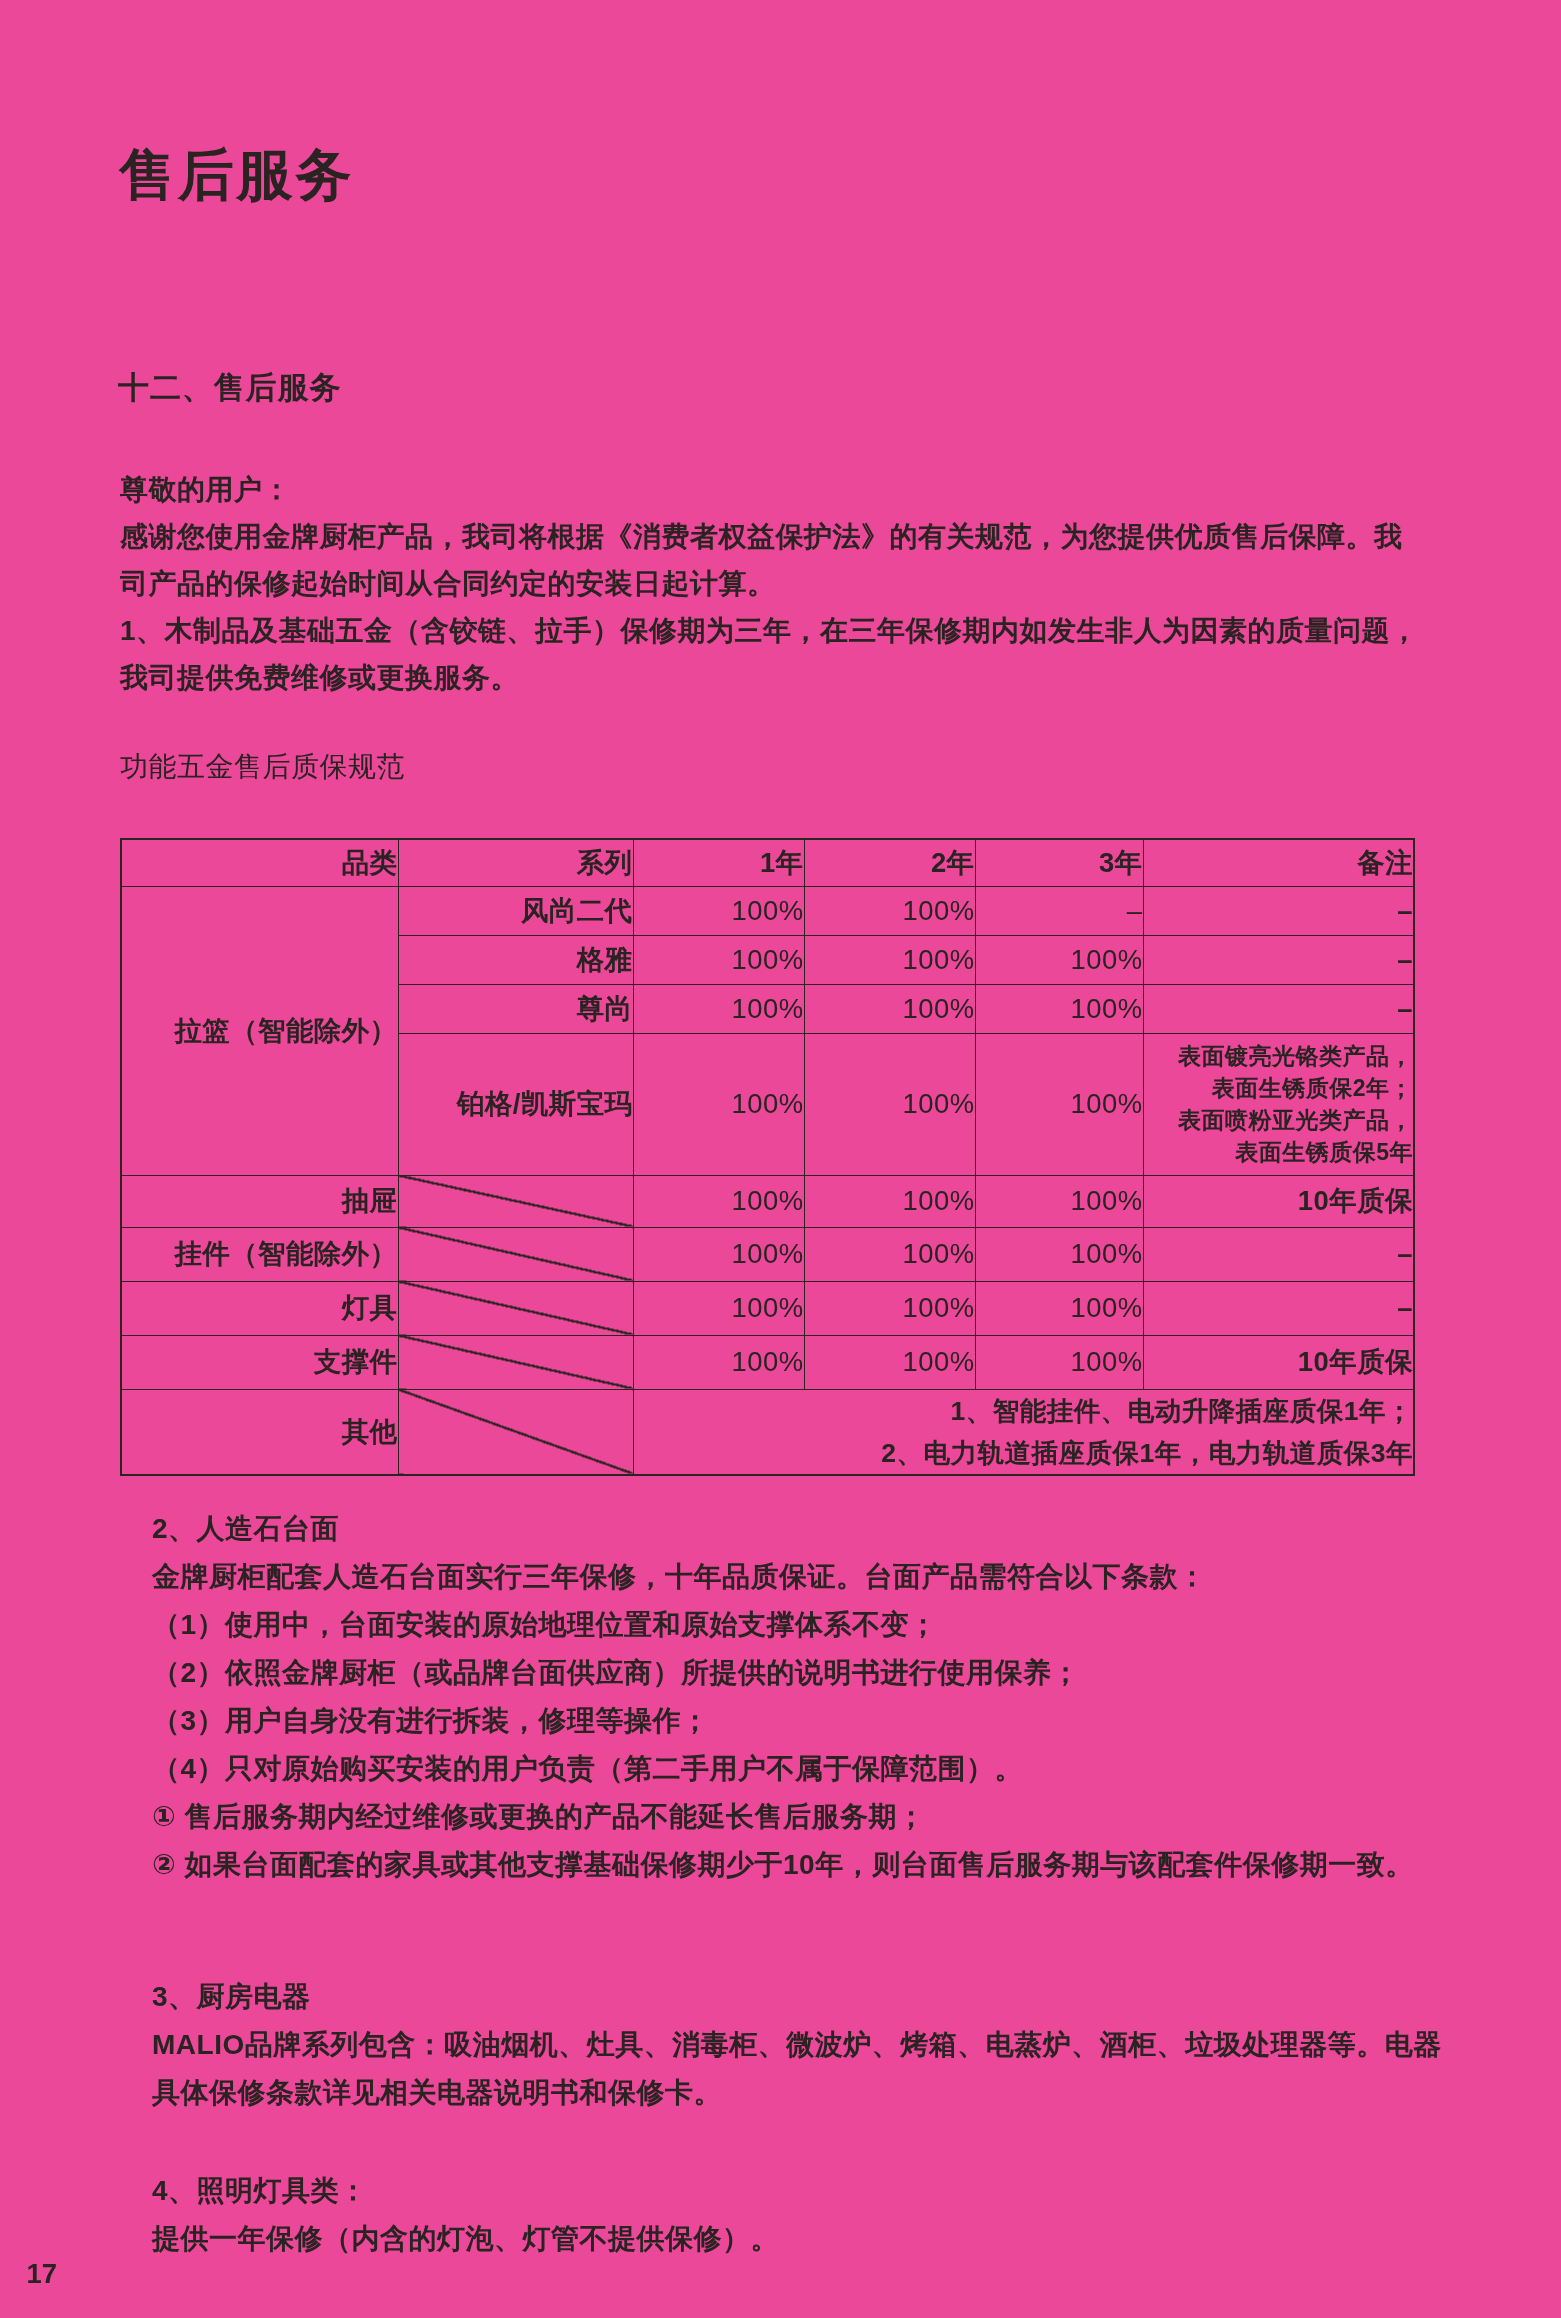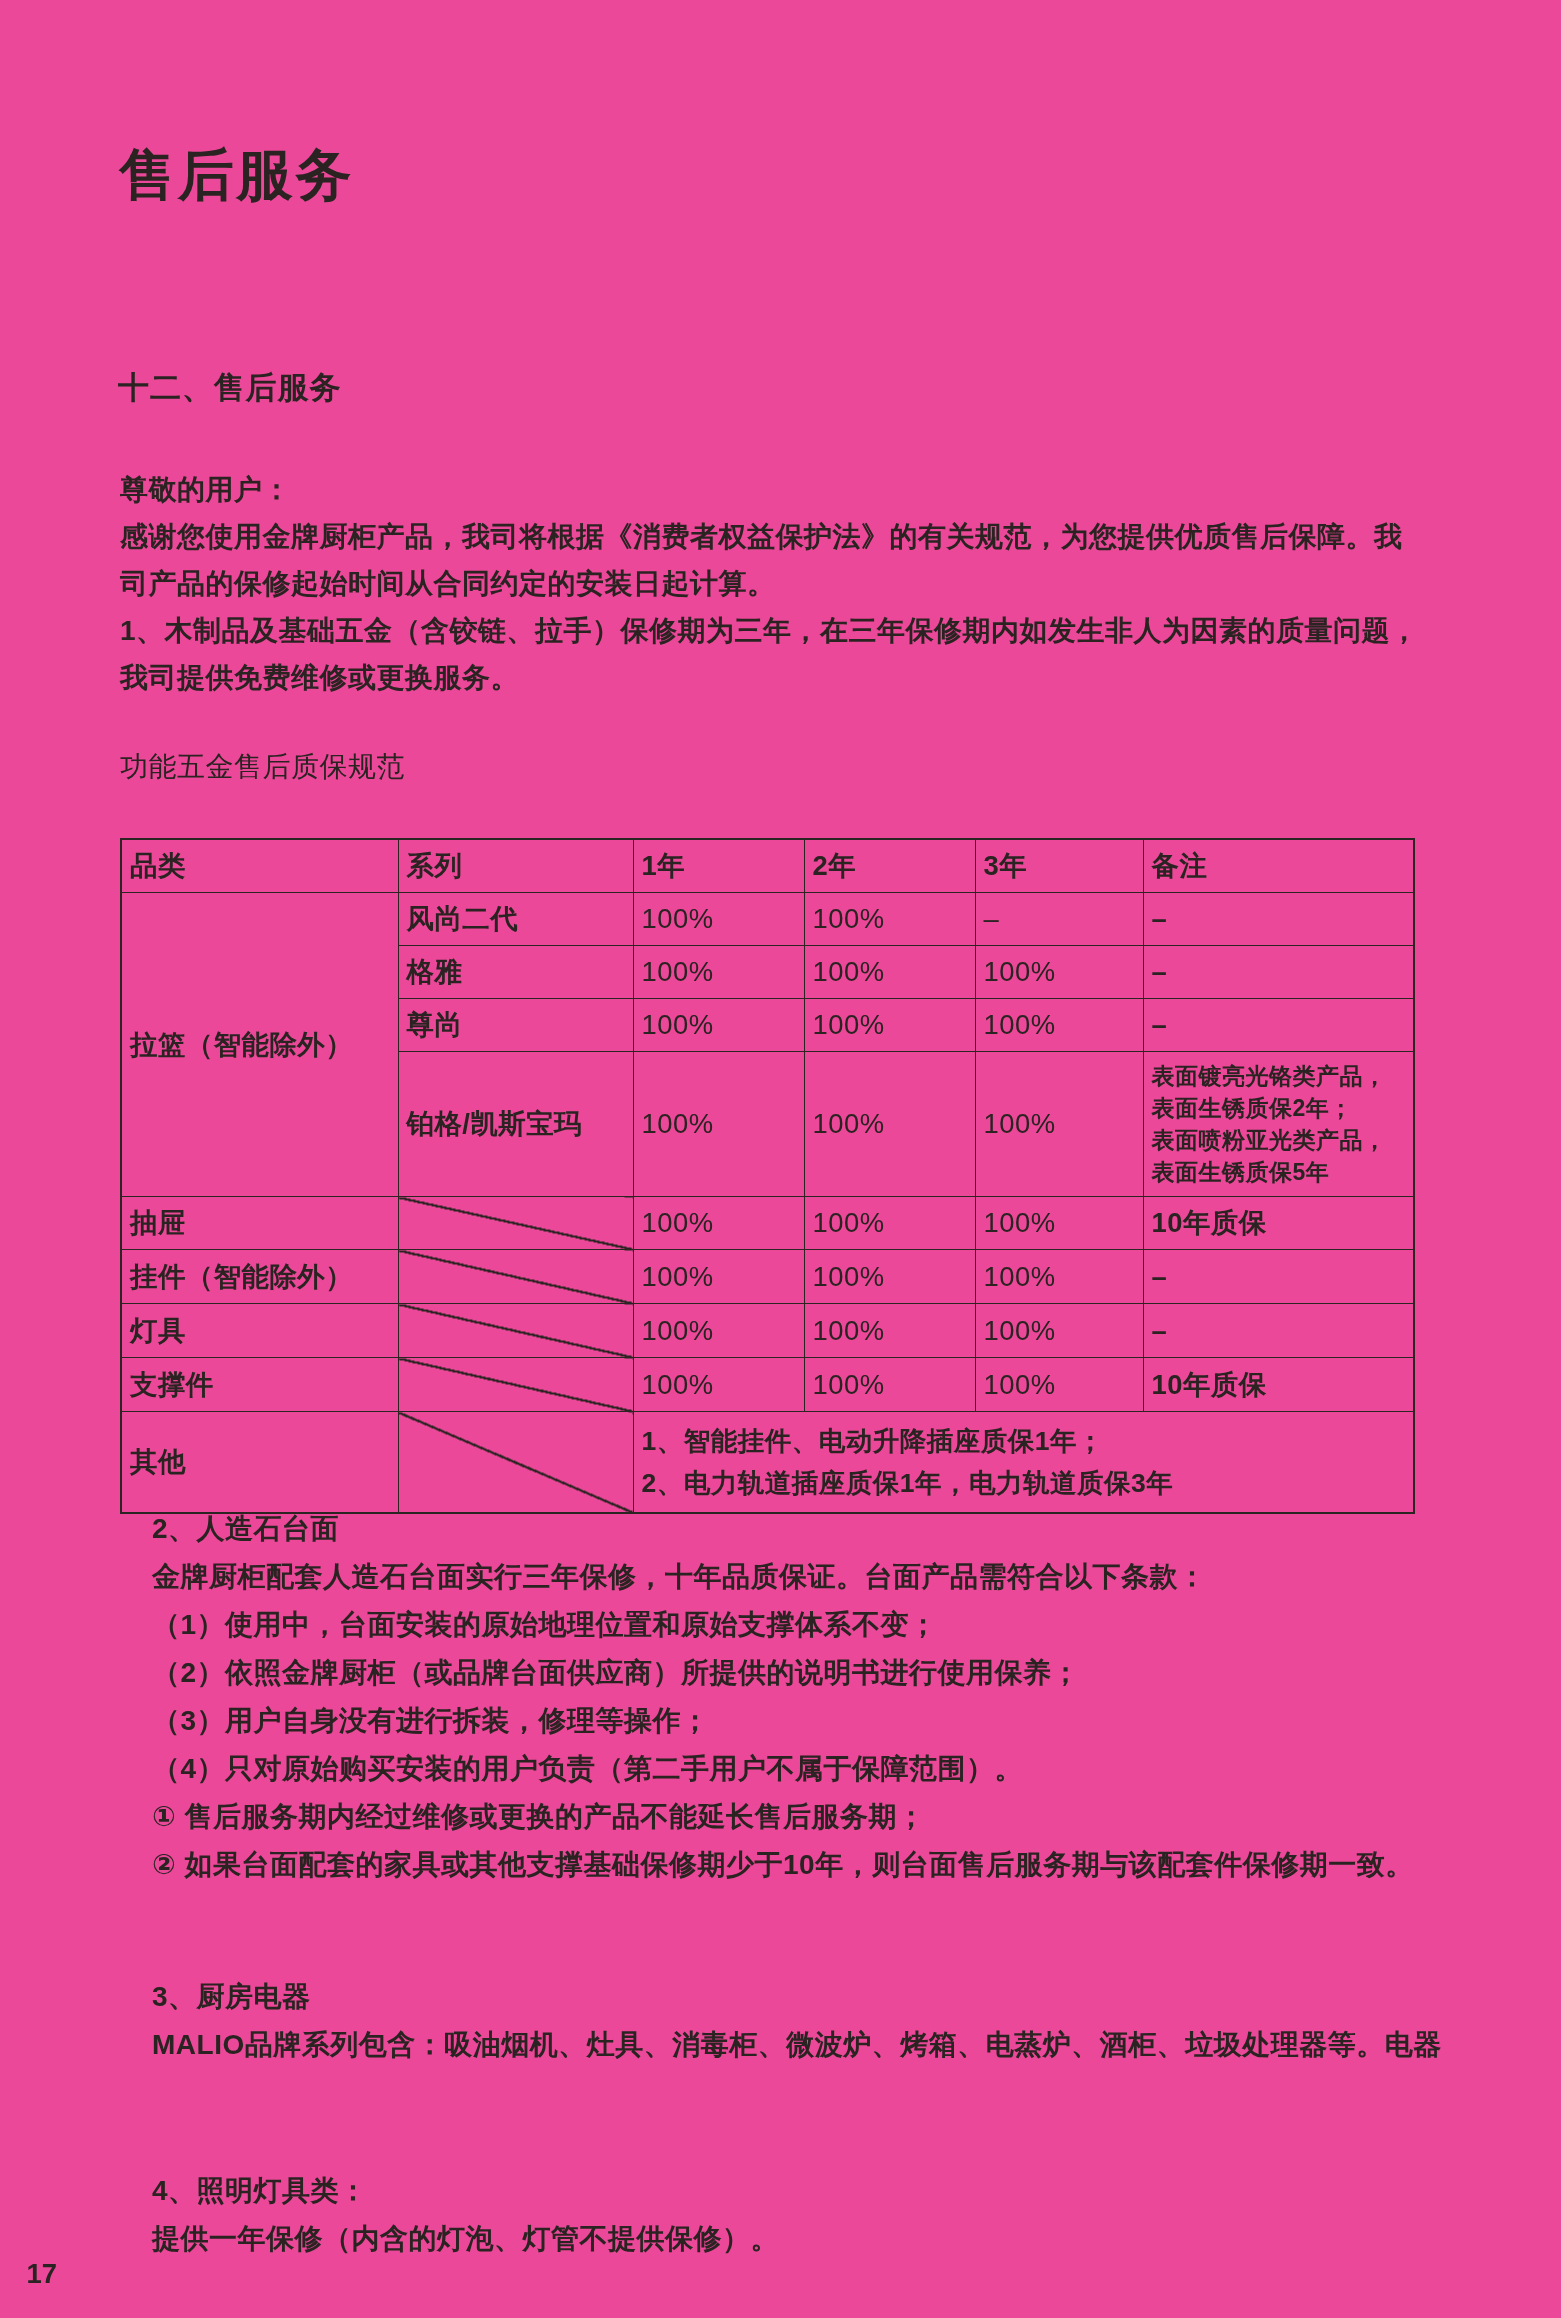--- a/index.html
+++ b/index.html
@@ -29,22 +29,22 @@
     font-size:28px;font-weight:400;letter-spacing:0.5px;
   }
   table.warranty{
     position:absolute;left:120px;top:838px;
     border-collapse:collapse;table-layout:fixed;
     border:2.8px solid #2b2422;
     font-size:27.4px;font-weight:600;letter-spacing:0.5px;
   }
   table.warranty td{
     border:1.9px solid #2b2422;
-    text-align:left;vertical-align:middle;
-    padding:8px;overflow:hidden;
+    text-align:right;vertical-align:middle;
+    padding:0;overflow:hidden;
   }
   td.no-r{border-right:none;}
   td.no-l{border-left:none;}
   td.light{font-weight:400;}
   td.note-small{font-size:23px;line-height:32px;white-space:pre-line;font-weight:700;}
   td.merged-note{
     text-align:left;padding-left:32px;
     font-size:26.5px;line-height:42px;white-space:pre-line;font-weight:600;
   }
   td.diag{
@@ -184,20 +184,21 @@
     <div>（2）依照金牌厨柜（或品牌台面供应商）所提供的说明书进行使用保养；</div>
     <div>（3）用户自身没有进行拆装，修理等操作；</div>
     <div>（4）只对原始购买安装的用户负责（第二手用户不属于保障范围）。</div>
     <div>① 售后服务期内经过维修或更换的产品不能延长售后服务期；</div>
     <div>② 如果台面配套的家具或其他支撑基础保修期少于10年，则台面售后服务期与该配套件保修期一致。</div>
   </div>
 
   <div class="doc-section sec-3">
     <div>3、厨房电器</div>
     <div>MALIO品牌系列包含：吸油烟机、灶具、消毒柜、微波炉、烤箱、电蒸炉、酒柜、垃圾处理器等。电器</div>
+    <div>具体保修条款详见相关电器说明书和保修卡。</div>
   </div>
 
   <div class="doc-section sec-4">
     <div>4、照明灯具类：</div>
     <div>提供一年保修（内含的灯泡、灯管不提供保修）。</div>
   </div>
 
   <div class="page-number">17</div>
 
 </div>

